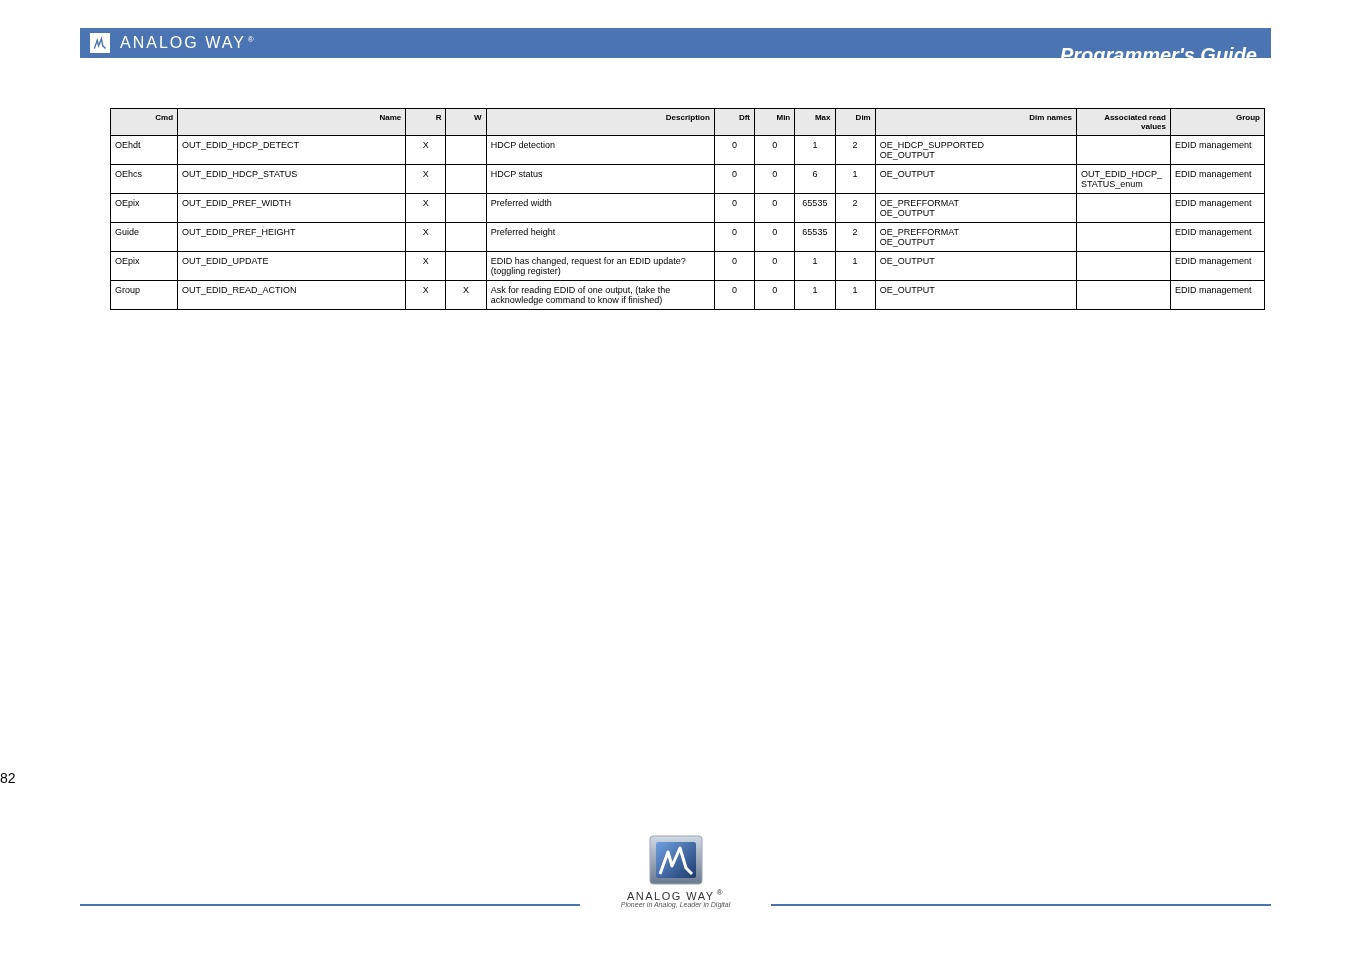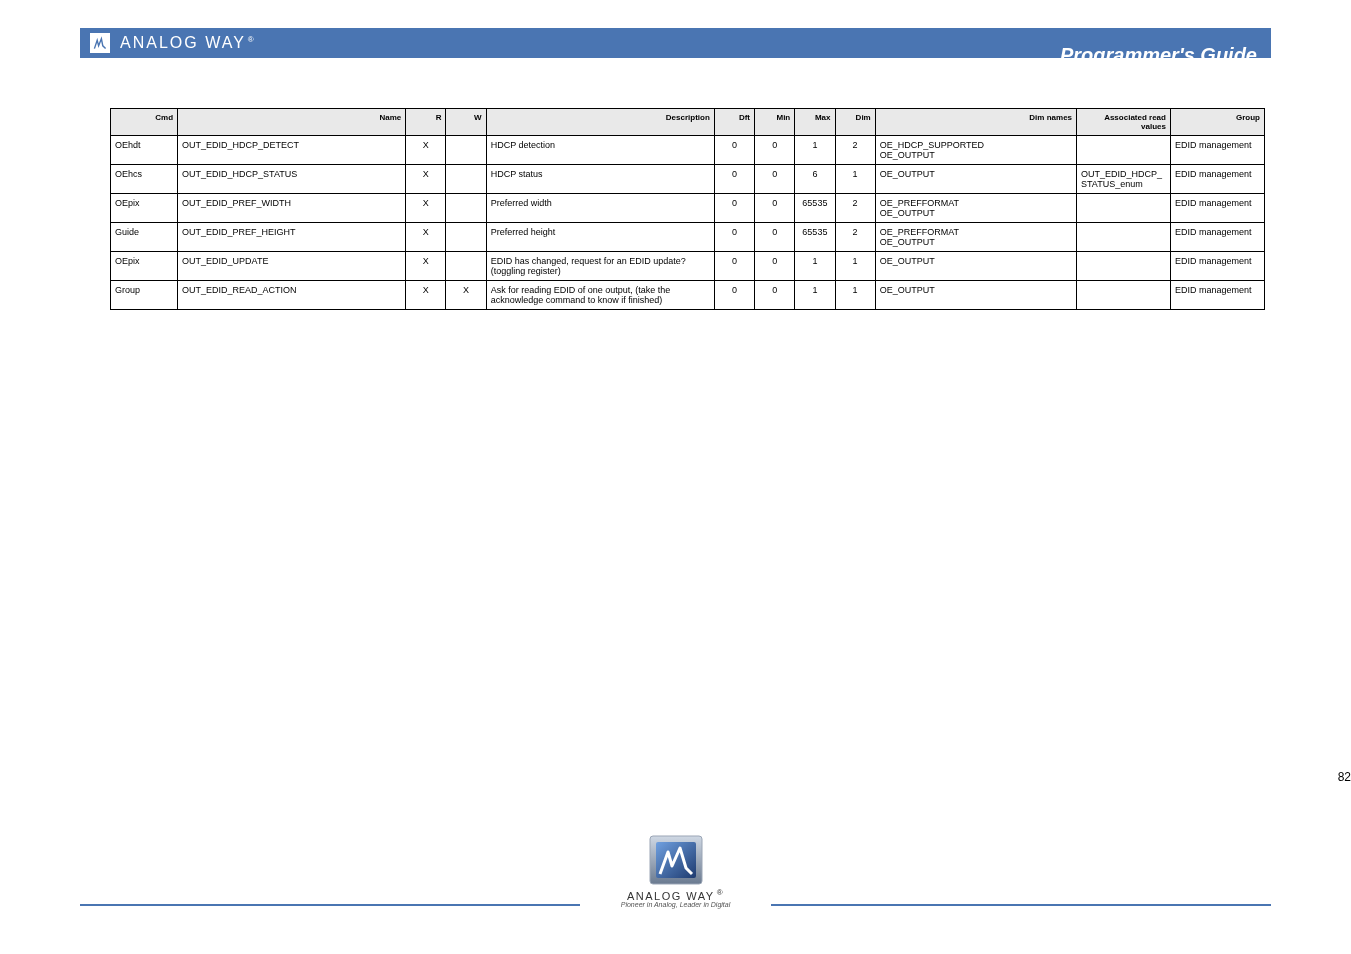--- a/index.html
+++ b/index.html
@@ -97,24 +97,23 @@
   col.c8  { width: 3%;  }
   col.c9  { width: 15%; }
   col.c10 { width: 7%;  }
   col.c11 { width: 7%;  }
 
   
   .page-num {
     position: absolute;
     left: 0; right: 0;
     top: 770px;
-    text-align: right;
-    font-size: 12px;
+    text-align: left;
+    font-size: 14px;
     color: #000;
-    margin-left: 16px;
   }
 
   
   .footer {
     position: absolute;
     left: 0; right: 0;
     bottom: 30px;
     height: 90px;
   }
   .footer-rule-left, .footer-rule-right {

